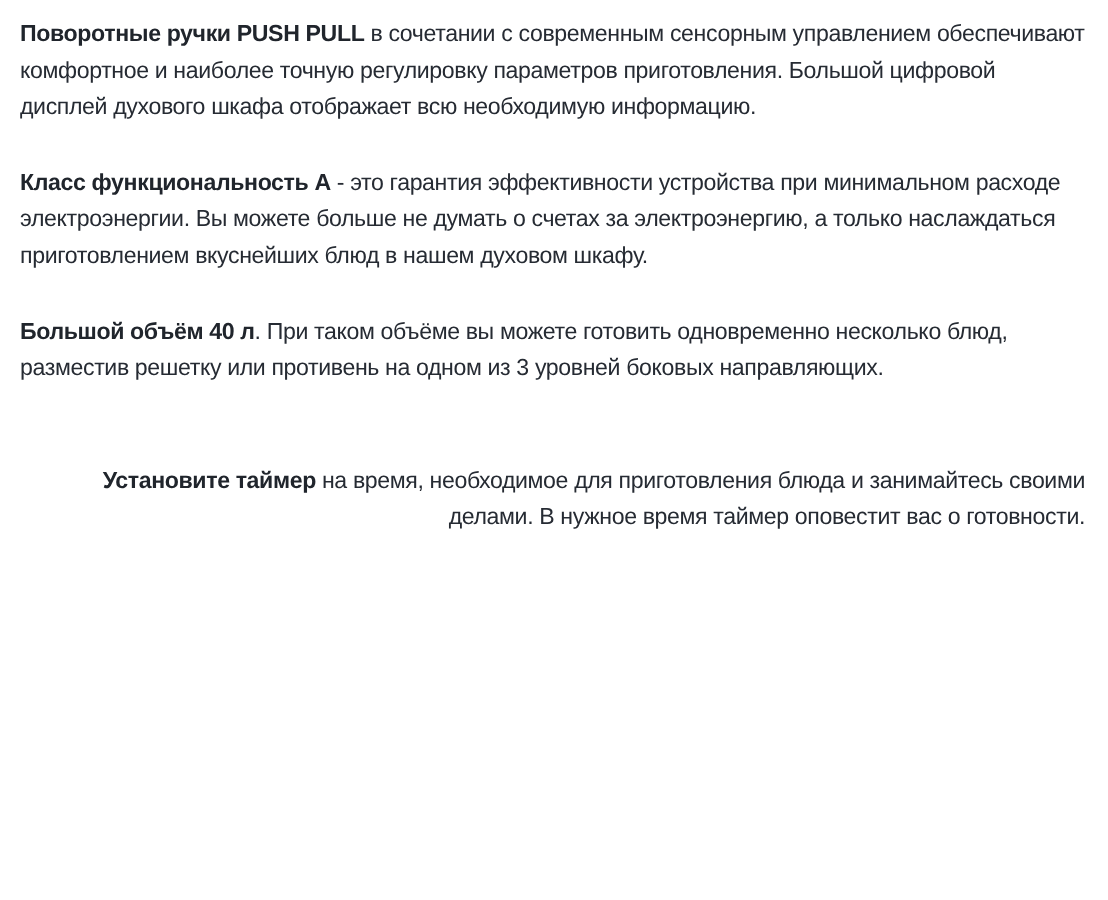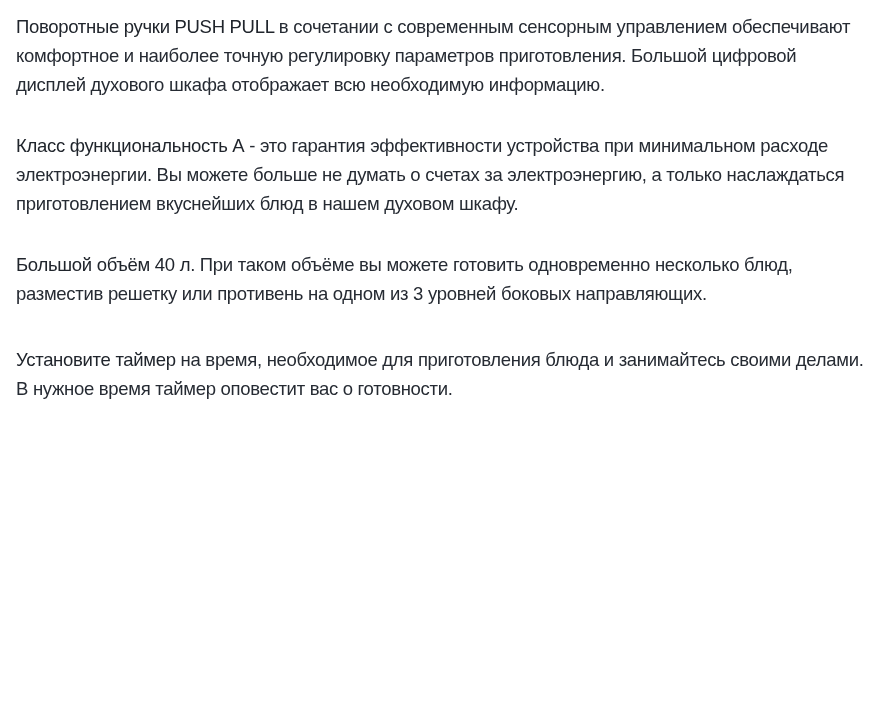--- a/index.html
+++ b/index.html
@@ -20,24 +20,25 @@
     color: #262b33;
     font-size: 18.5px;
     line-height: 29px;
     letter-spacing: -0.3px;
     font-stretch: condensed;
   }
   .doc p {
     margin: 0 0 32px 0;
   }
   .doc p.extra-gap {
-    margin-top: 37px;
+    margin-top: 61px;
+    text-align: right;
   }
   .doc strong {
-    font-weight: 400;
+    font-weight: 700;
     color: #20252c;
   }
 </style>
 </head>
 <body>
 
 <div class="doc">
 
   <p>
     <strong>Поворотные ручки PUSH PULL</strong><span> в сочетании с современным сенсорным управлением обеспечивают комфортное и наиболее точную регулировку параметров приготовления. Большой цифровой дисплей духового шкафа отображает всю необходимую информацию.</span>

